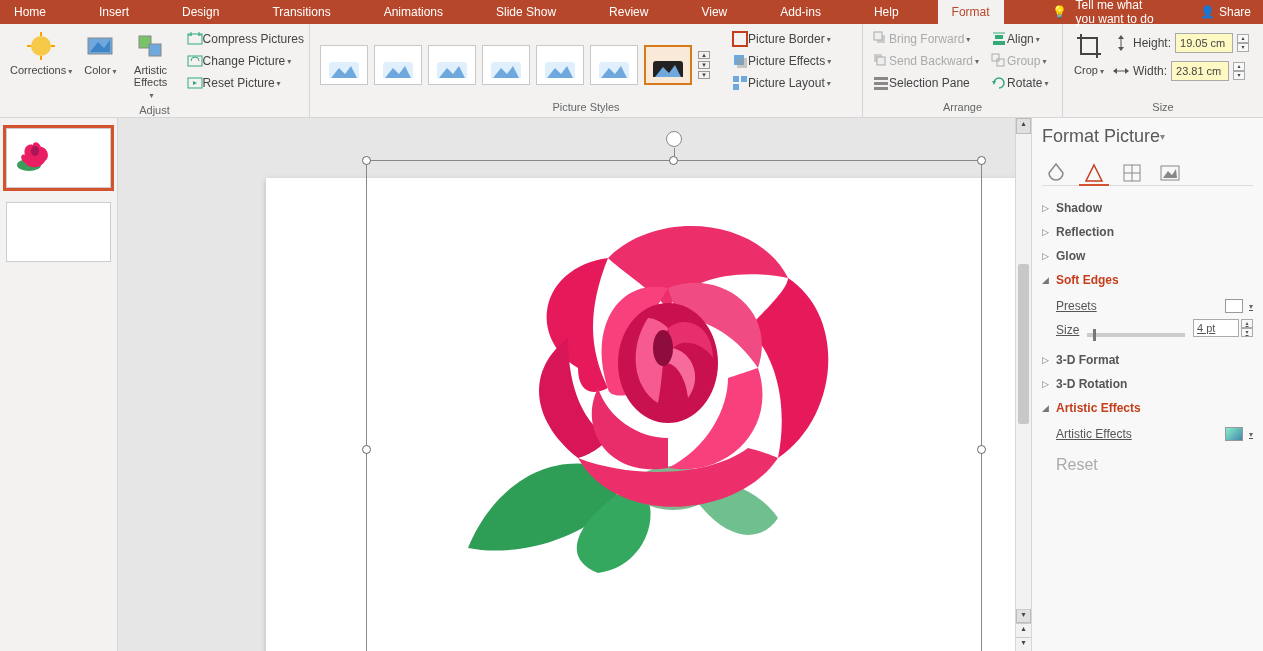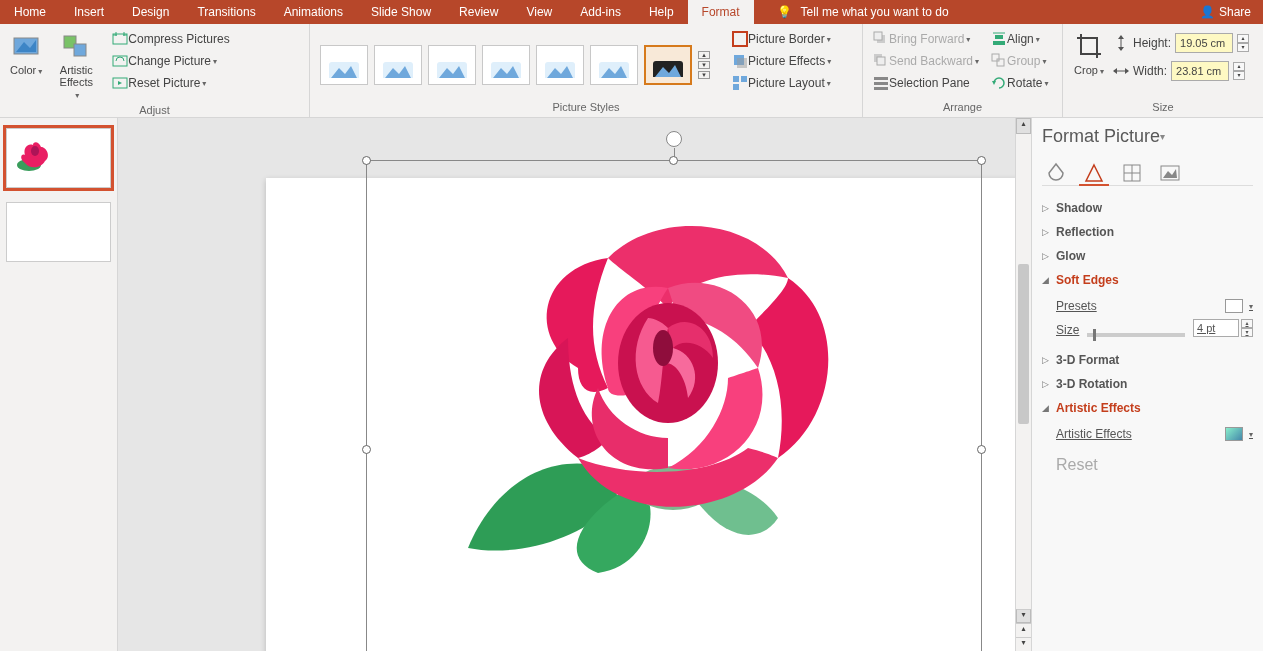--- a/index.html
+++ b/index.html
@@ -1,19 +1,19 @@
 <!DOCTYPE html>
 <html><head>
 <meta charset="utf-8">
 <style>
 * { box-sizing: border-box; margin: 0; padding: 0; font-family: "Segoe UI", Arial, sans-serif; }
 body { width: 1263px; height: 651px; background: #e6e6e6; overflow: hidden; font-size: 12px; color: #444; }
 
 
-.tabs { height: 24px; background: #b7472a; display: flex; align-items: stretch; color: #fff; }
+.tabs { height: 24px; background: #b7472a; display: flex; align-items: stretch; color: #fff; gap: 25px; }
 .tab { padding: 0 14px; line-height: 24px; font-size: 12px; cursor: pointer; white-space: nowrap; }
 .tab.active { background: #f3f2f1; color: #b7472a; text-align: right; }
 .tellme { flex: 1; display: flex; align-items: center; gap: 8px; padding-left: 24px; color: #fff; }
 .tellme .bulb { font-size: 12px; }
 .share { padding: 0 12px; display: flex; align-items: center; gap: 4px; }
 
 
 .ribbon { height: 94px; background: #f3f2f1; border-bottom: 1px solid #d6d6d6; display: flex; }
 .group { border-right: 1px solid #d6d6d6; padding: 4px 6px 2px; display: flex; flex-direction: column; }
 .group-label { font-size: 11px; color: #666; text-align: center; margin-top: auto; padding-bottom: 2px; }
@@ -112,20 +112,34 @@
   </div>
 </div>
 
 <div class="ribbon">
 
   <div class="group" style="width:310px">
     <div class="group-body">
       <div class="vbtn">
         <div class="ic">
           <svg width="28" height="28">
+              <circle cx="14" cy="14" r="10" fill="#f7c948"></circle>
+              <g stroke="#f7a400" stroke-width="2">
+                <line x1="14" y1="0" x2="14" y2="4"></line>
+                <line x1="14" y1="24" x2="14" y2="28"></line>
+                <line x1="0" y1="14" x2="4" y2="14"></line>
+                <line x1="24" y1="14" x2="28" y2="14"></line>
+              </g>
+            </svg>
+        </div>
+        <div class="lbl"><span>Corrections</span><span class="dd">▾</span></div>
+      </div>
+      <div class="vbtn">
+        <div class="ic">
+          <svg width="28" height="28">
               <rect x="2" y="6" width="24" height="16" fill="#6fa8dc" stroke="#888"></rect>
               <polygon points="4,20 12,10 18,16 24,8 24,20" fill="#3d85c6"></polygon>
             </svg>
         </div>
         <div class="lbl"><span>Color</span><span class="dd">▾</span></div>
       </div>
       <div class="vbtn">
         <div class="ic">
           <svg width="28" height="28">
               <rect x="2" y="4" width="12" height="12" fill="#79c267" stroke="#888"></rect>

